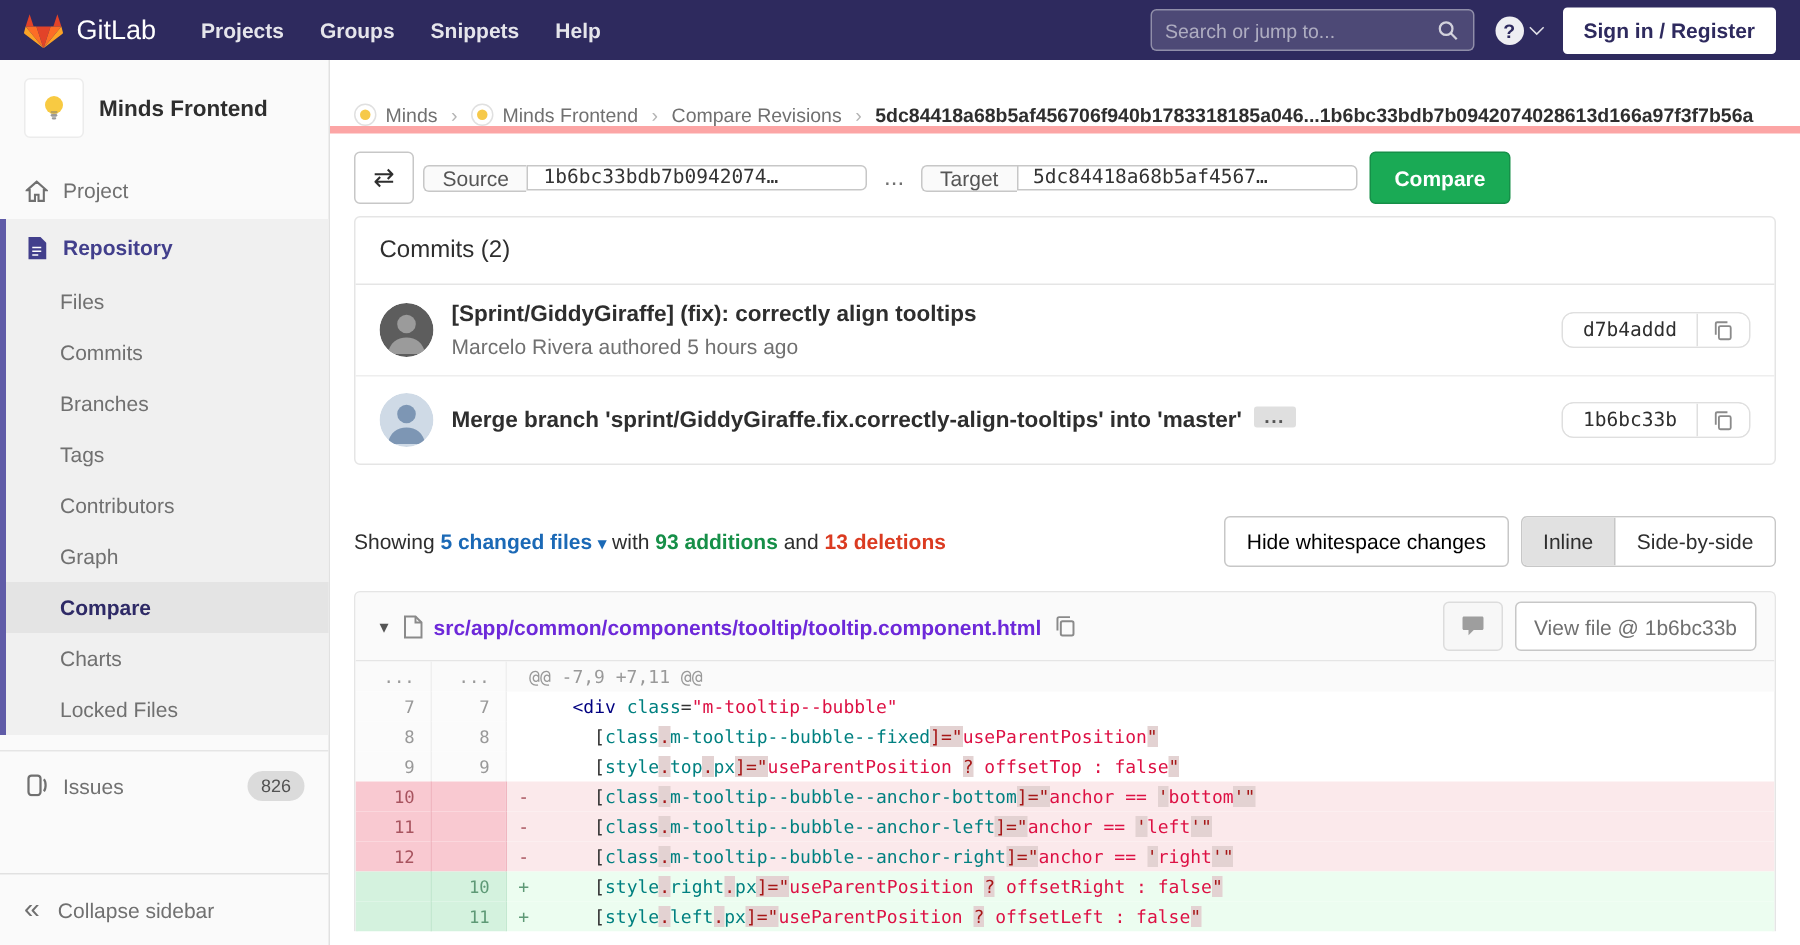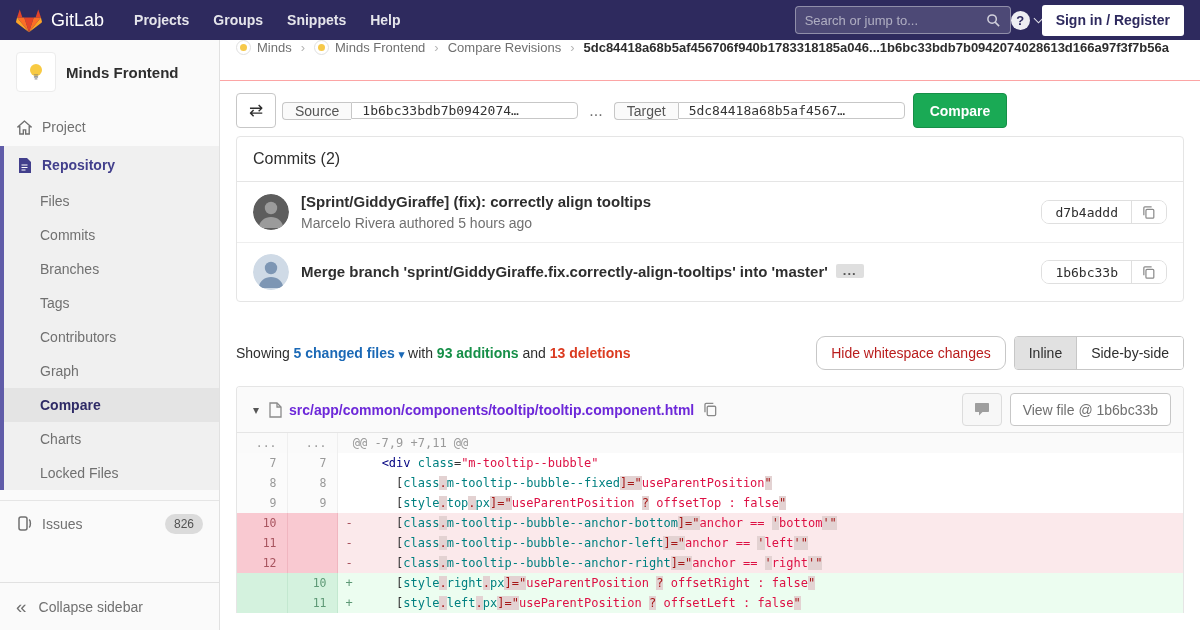--- a/index.html
+++ b/index.html
@@ -9,21 +9,21 @@
   button { cursor: pointer; font-family: "Liberation Sans", sans-serif; }
 
   
   .navbar { position: fixed; top: 0; left: 0; right: 0; height: 40px; background: #2e2a5e;
             display: flex; align-items: center; justify-content: space-between; padding: 0 16px; z-index: 100; }
   .nav-left { display: flex; align-items: center; }
   .logo { display: flex; align-items: center; gap: 9px; margin-right: 18px; }
   .logo-text { color: #fff; font-size: 18px; }
   .nav-menu { display: flex; }
   .nav-item { color: rgba(255,255,255,.88); font-size: 14px; font-weight: 600; padding: 0 12px; line-height: 40px; }
-  .nav-right { display: flex; align-items: center; }
+  .nav-right { display: flex; align-items: center; gap: 14px; }
   .searchbox { position: relative; width: 216px; height: 28px; background: rgba(255,255,255,.15);
                border: 1px solid rgba(255,255,255,.38); border-radius: 4px; display: flex; align-items: center; padding: 0 9px; }
   .searchbox input { flex: 1; background: transparent; border: none; outline: none; color: #fff; font-size: 13px; width: 100%; }
   .searchbox input::placeholder { color: rgba(255,255,255,.55); }
   .help-wrap { display: flex; align-items: center; gap: 5px; }
   .help-circle { width: 19px; height: 19px; border-radius: 50%; background: rgba(255,255,255,.92); color: #2e2a5e;
                  font-weight: bold; font-size: 13px; display: flex; align-items: center; justify-content: center; }
   .chev-down { width: 7px; height: 7px; border: solid rgba(255,255,255,.85); border-width: 0 1.5px 1.5px 0;
                transform: rotate(45deg); margin-top: -4px; }
   .signin-btn { background: #fff; color: #2e2a5e; font-weight: bold; font-size: 14px; border: none;
@@ -45,21 +45,21 @@
   .side-sub { display: block; padding: 9px 16px 9px 36px; color: #707070; font-size: 14px; }
   .side-sub.active { background: #e4e4e4; color: #2e2a66; font-weight: bold; }
   .issues-item { border-top: 1px solid #e5e5e5; margin-top: 10px; height: 46px; }
   .badge { background: #dbdbdb; color: #525252; font-size: 12px; border-radius: 10px; padding: 3px 9px; margin-left: auto; }
   .collapse-row { border-top: 1px solid #e1e1e1; height: 48px; display: flex; align-items: center; gap: 12px;
                   padding: 0 16px; color: #707070; font-size: 14px; cursor: pointer; }
   .collapse-glyph { font-size: 19px; line-height: 1; }
 
   
   .main { margin-left: 220px; padding-top: 40px; }
-  .breadcrumbs { height: 41px; border-bottom: 1px solid #fca5a5; display: flex; align-items: flex-start;
+  .breadcrumbs { height: 49px; border-bottom: 5px solid #fca5a5; display: flex; align-items: flex-end;
                  padding: 0 16px; font-size: 13px; color: #707070; white-space: nowrap; }
   .crumb-wrap { display: inline-flex; align-items: center; }
   .crumb { display: inline-flex; align-items: center; gap: 6px; color: #707070; }
   .crumb-avatar { width: 15px; height: 15px; border-radius: 50%; border: 1px solid #e0e0e0; background: #fff; position: relative; flex: none; }
   .crumb-avatar::after { content: ""; position: absolute; width: 7px; height: 7px; border-radius: 50%; background: #f6c94a; top: 3px; left: 3px; }
   .crumb-sep { margin: 0 9px; color: #b5b5b5; }
   .crumb-current { color: #2e2e2e; font-weight: 600; }
 
   .content { padding: 10px 16px 0; }
 
@@ -97,22 +97,22 @@
   .copy-btn { display: flex; align-items: center; padding: 0 10px; background: #fff; border: none; border-left: 1px solid #dfdfdf; }
 
   
   .summary-row { display: flex; align-items: center; margin-top: 34px; }
   .summary-text { font-size: 14px; color: #2e2e2e; }
   .files-link { color: #1b69b6; font-weight: 600; }
   .files-caret { font-size: 11px; }
   .add-text { color: #168f48; font-weight: 600; }
   .del-text { color: #db3b21; font-weight: 600; }
   .summary-actions { margin-left: auto; display: flex; gap: 8px; }
-  .btn-white { background: #fff; border: 1px solid #c7c7c7; border-radius: 9px; padding: 0 14px; height: 34px;
-               font-size: 14px; color: #b91c1c; }
+  .btn-white { background: #fff; border: 1px solid #c7c7c7; border-radius: 4px; padding: 0 14px; height: 34px;
+               font-size: 14px; color: #000000; }
   .toggle-group { display: flex; border: 1px solid #c7c7c7; border-radius: 4px; overflow: hidden; height: 34px; }
   .toggle-seg { padding: 0 14px; display: flex; align-items: center; font-size: 14px; color: #2e2e2e; background: #fff; border: none; }
   .toggle-seg + .toggle-seg { border-left: 1px solid #c7c7c7; }
   .toggle-seg.active { background: #e1e1e1; }
 
   
   .diff-box { margin-top: 16px; border: 1px solid #e5e5e5; border-bottom: none; border-radius: 4px 4px 0 0; overflow: hidden; }
   .file-header { display: flex; align-items: center; padding: 6px 12px 6px 16px; background: #fafafa;
                  border-bottom: 1px solid #e5e5e5; min-height: 45px; }
   .fh-caret { color: #555; font-size: 12px; margin-right: 10px; }

